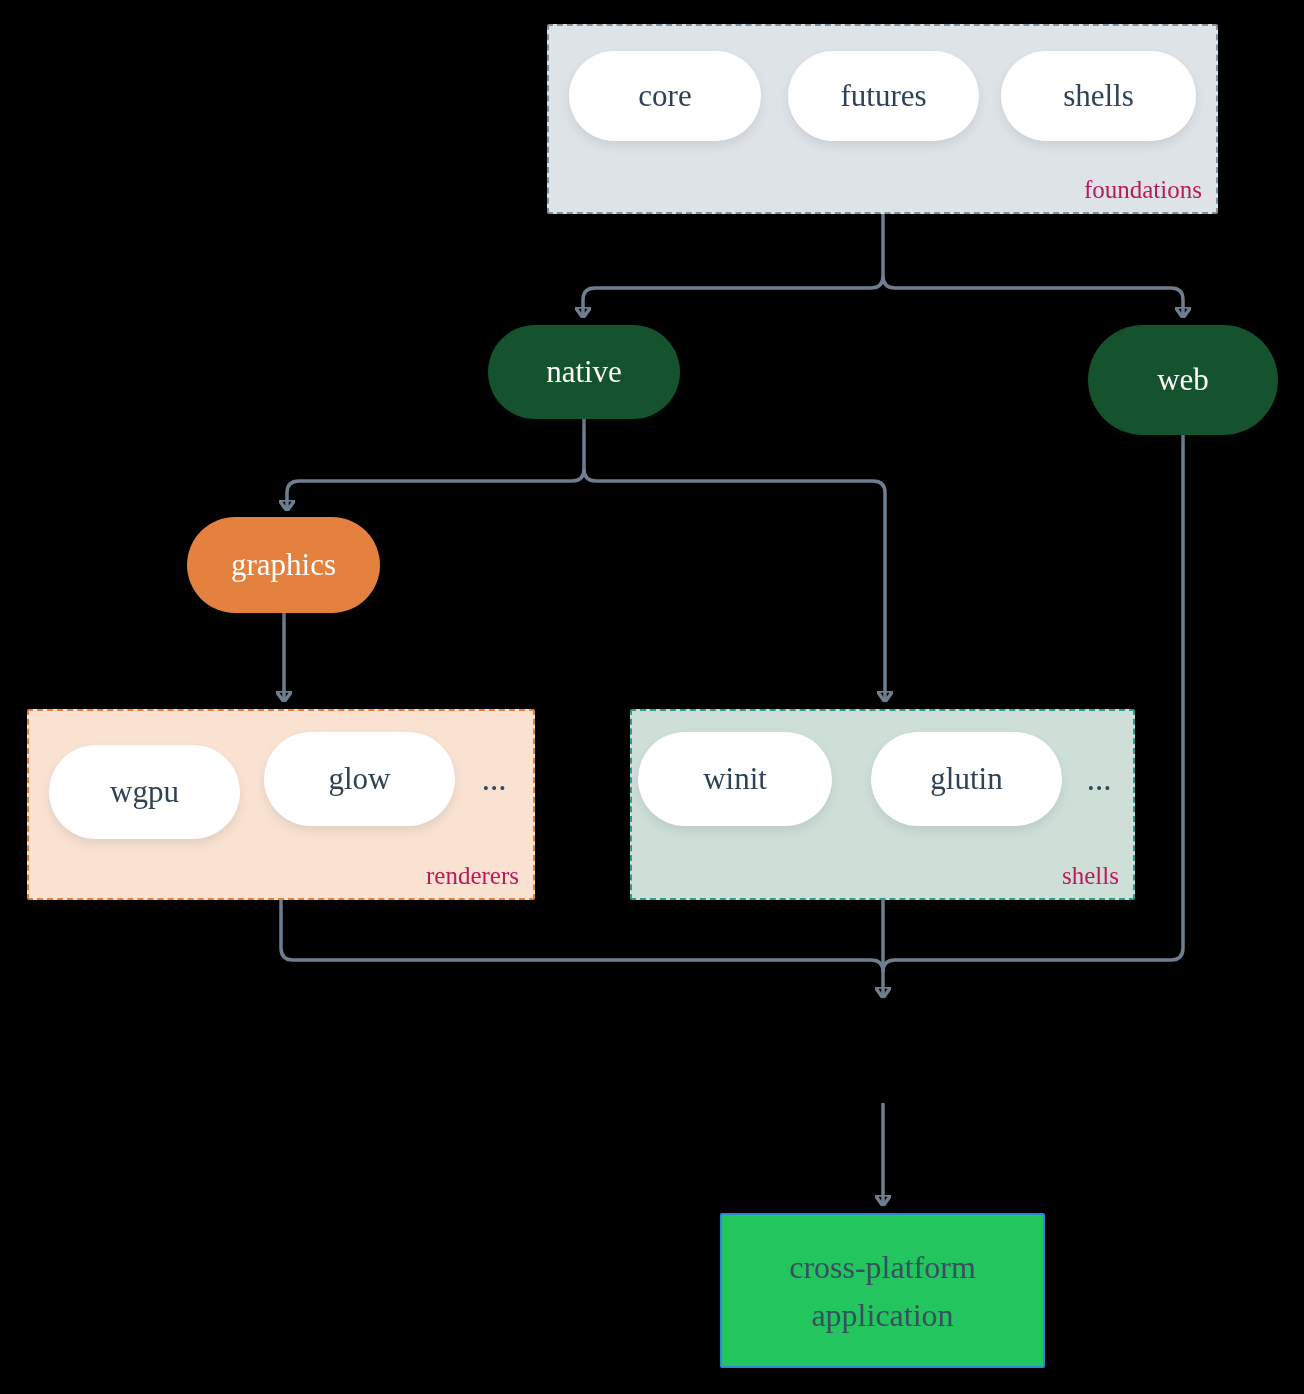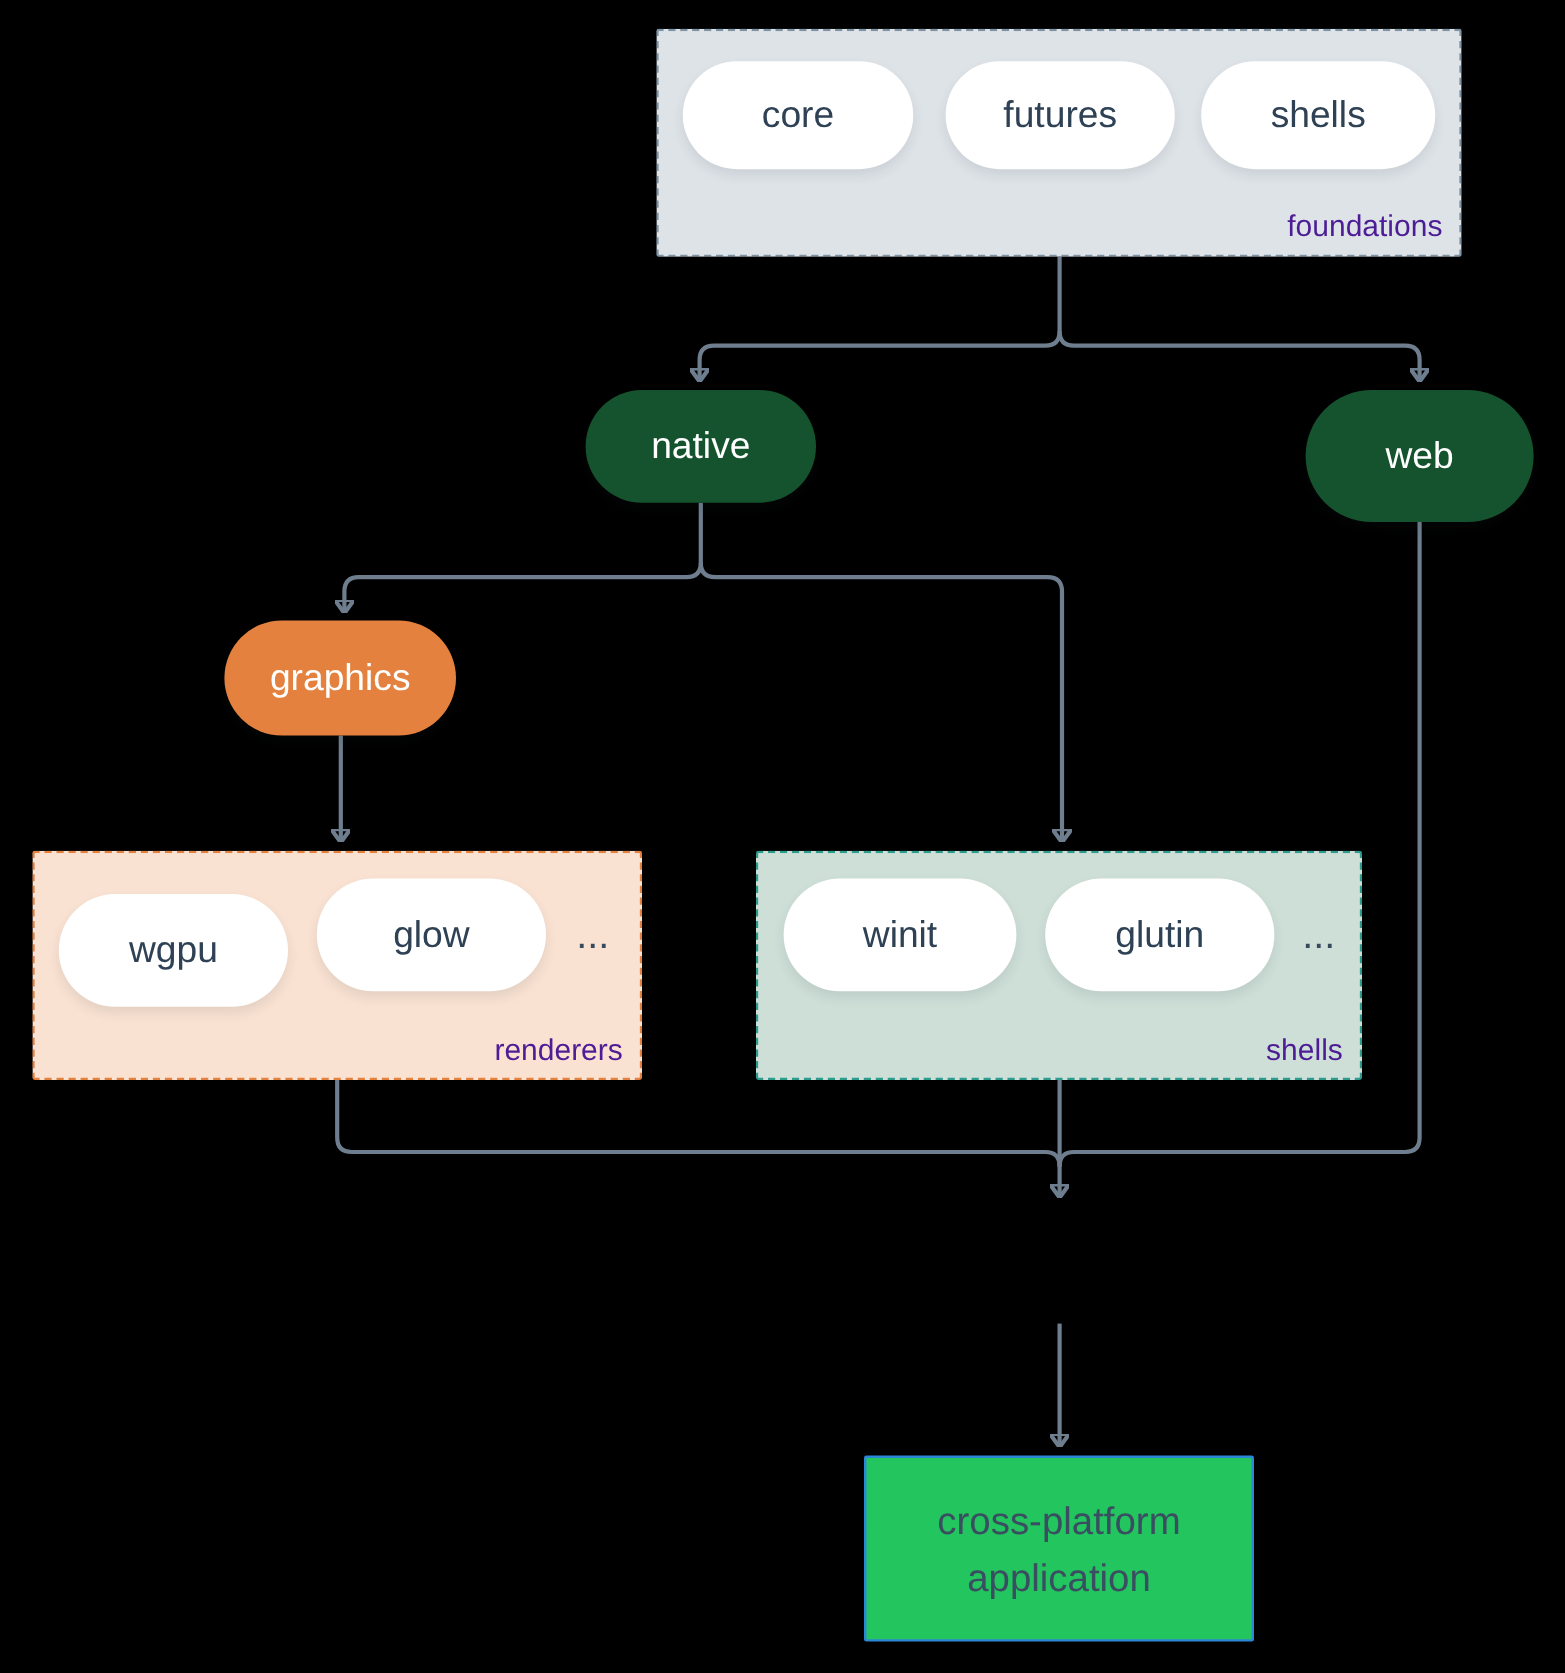--- a/index.html
+++ b/index.html
@@ -1,20 +1,20 @@
 <!DOCTYPE html>
 <html><head>
 <meta charset="utf-8">
 <style>
   html,body{margin:0;padding:0;background:#000;}
   .canvas{
     position:relative;
     width:1304px;height:1394px;
     background:#000;
-    font-family:Liberation Sans, sans-serif;
+    font-family:Liberation Serif, serif;
     overflow:hidden;
   }
   .edges{position:absolute;left:0;top:0;z-index:1;}
   .edges path{stroke:#6e7e8e;stroke-width:3.5;fill:none;}
   .group{
     position:absolute;z-index:2;box-sizing:border-box;
     border-radius:2px;
   }
   .group-foundations{
     left:547px;top:24px;width:671px;height:190px;
@@ -23,21 +23,21 @@
   .group-renderers{
     left:27px;top:709px;width:508px;height:191px;
     background:#f9e2d2;border:2.5px dashed #e5813e;
   }
   .group-shells{
     left:630px;top:709px;width:505px;height:191px;
     background:#cedfd8;border:2.5px dashed #2e9c8d;
   }
   .corner-label{
     position:absolute;right:14px;bottom:8px;
-    font-size:25px;color:#4c1d95;
+    font-size:25px;color:#be185d;
   }
   .pill{
     position:absolute;z-index:3;
     display:flex;align-items:center;justify-content:center;
     border-radius:60px;
     font-size:31px;
     box-shadow:0 5px 10px rgba(40,50,60,0.10);
   }
   .pill-white{background:#ffffff;color:#2f4154;}
   .pill-purple{background:#14532d;color:#ffffff;}
@@ -53,21 +53,21 @@
   .n-native{left:488px;top:325px;width:192px;height:94px;}
   .n-web{left:1088px;top:325px;width:190px;height:110px;}
   .n-graphics{left:187px;top:517px;width:193px;height:96px;text-align:center;}
   .n-iced{left:787px;top:1009px;width:192px;height:94px;}
 
   
   .n-wgpu{left:20px;top:21px;width:191px;height:94px;margin-top:13px;}
   .n-glow{left:235px;top:21px;width:191px;height:94px;}
   .ellipsis-renderers{left:440px;top:21px;width:50px;height:94px;}
   
-  .n-winit{left:21px;top:21px;width:194px;height:94px;}
+  .n-winit{left:6px;top:21px;width:194px;height:94px;}
   .n-glutin{left:239px;top:21px;width:191px;height:94px;}
   .ellipsis-shells{left:442px;top:21px;width:50px;height:94px;}
   .ellipsis{
     position:absolute;z-index:3;
     display:flex;align-items:center;justify-content:center;
     font-size:33px;color:#37495c;box-shadow:none;
   }
 
   .app-box{
     position:absolute;z-index:3;box-sizing:border-box;

